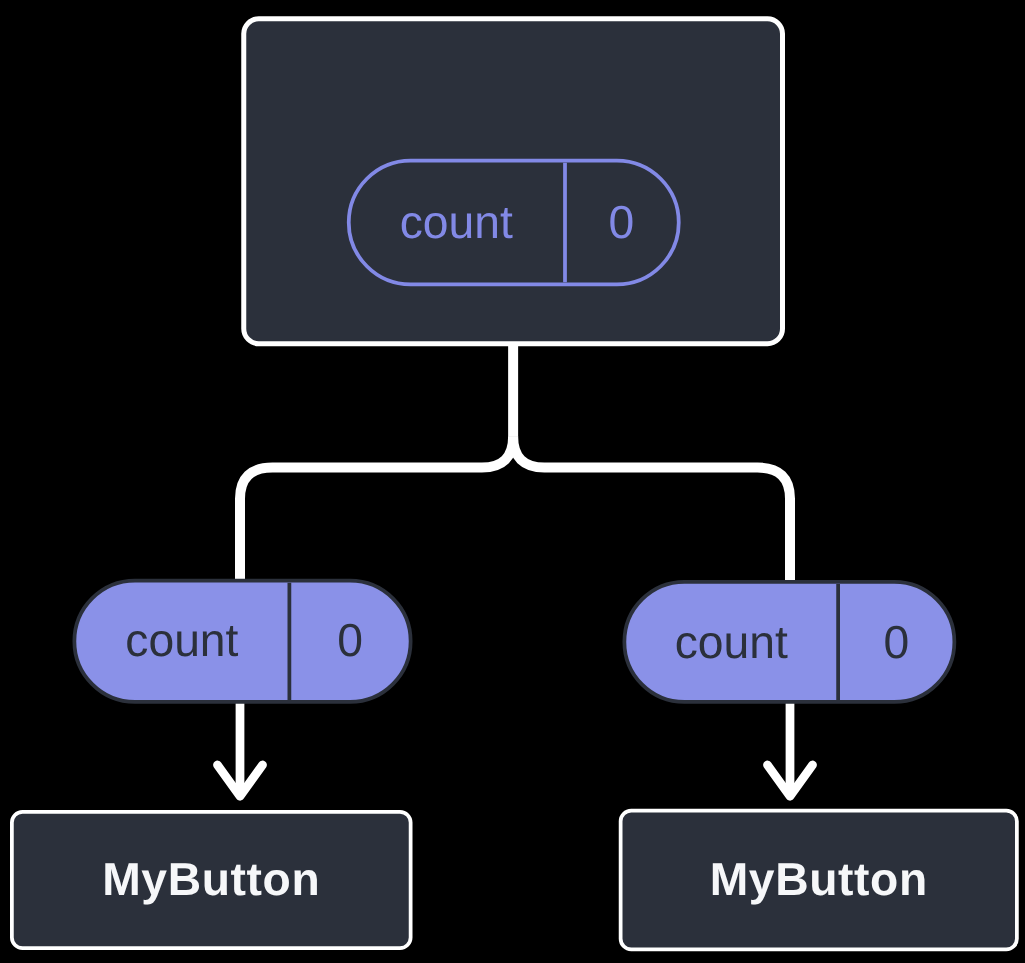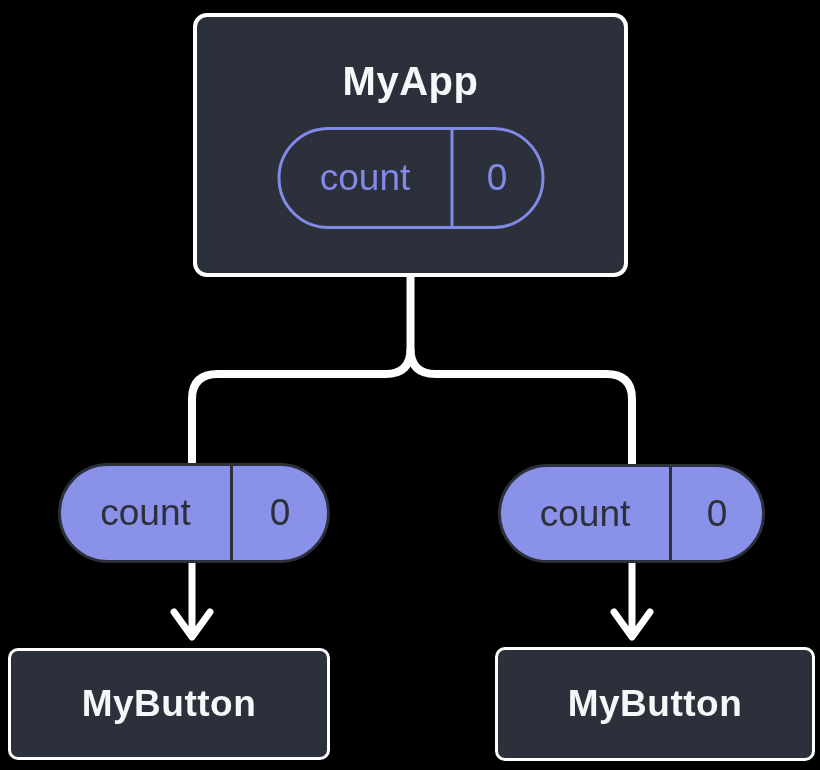--- a/index.html
+++ b/index.html
@@ -120,21 +120,20 @@
     <path class="connector thick" d="M410.5 276 L410.5 349"></path>
     <path class="connector thick" d="M410.5 349 Q410.5 374 385.5 374 L218 374 Q192 374 192 399 L192 466"></path>
     <path class="connector thick" d="M410.5 349 Q410.5 374 435.5 374 L606 374 Q632 374 632 399 L632 467"></path>
     <path class="connector thin" d="M192 562 L192 632"></path>
     <path class="connector thin" d="M174 612 L192 637 L210 612"></path>
     <path class="connector thin" d="M632 562 L632 632"></path>
     <path class="connector thin" d="M614 612 L632 637 L650 612"></path>
   </svg>
 
   <div class="node app-node">
-    <div class="app-title">MyApp</div>
     <div class="pill pill-outline">
       <div class="seg seg-name">count</div>
       <div class="seg seg-value">0</div>
     </div>
   </div>
 
   <div class="pill pill-filled pill-left">
     <div class="seg seg-name">count</div>
     <div class="seg seg-value">0</div>
   </div>

